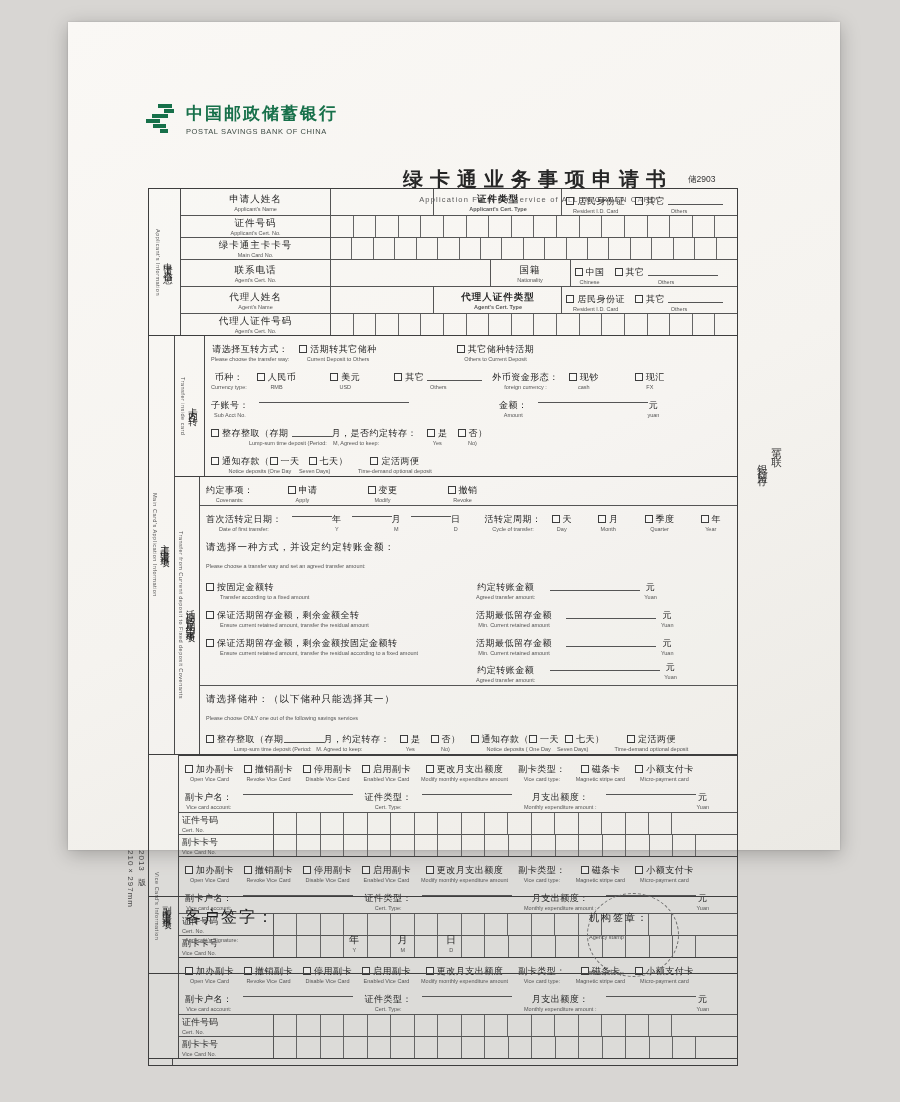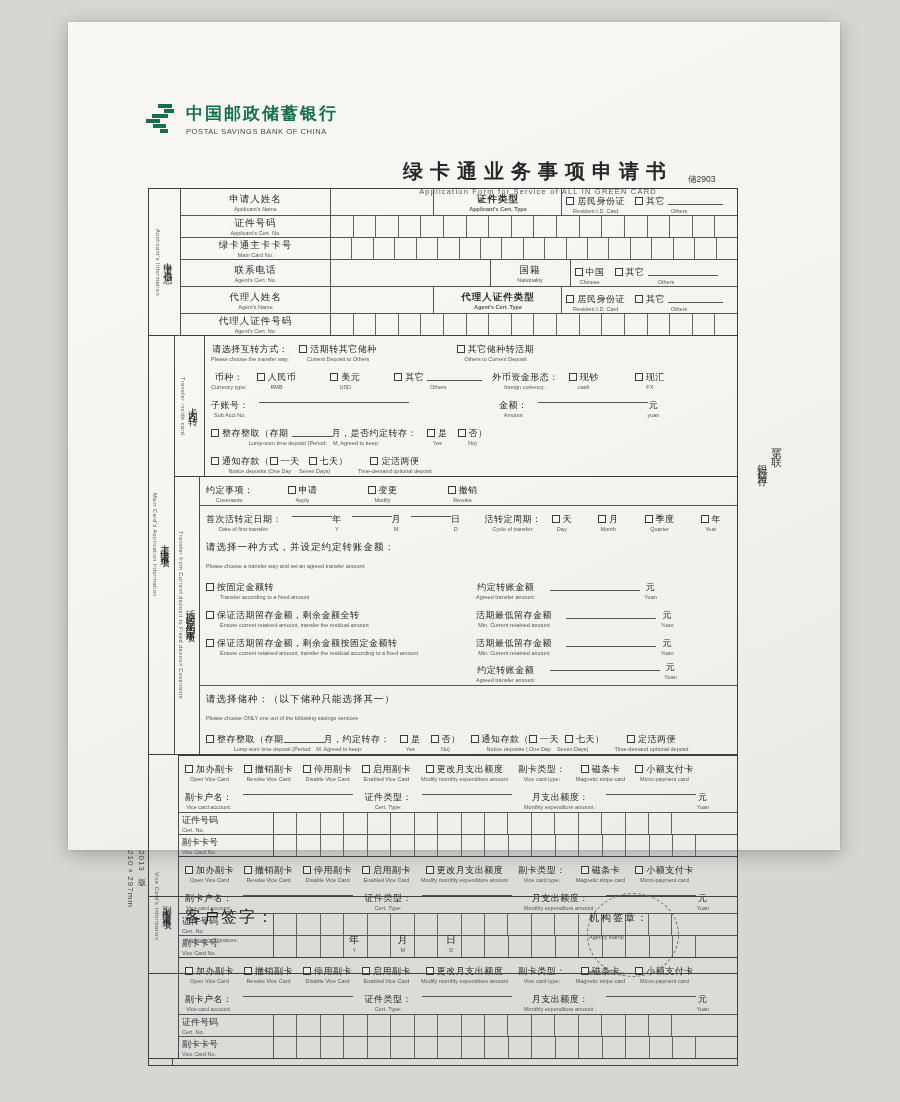--- a/index.html
+++ b/index.html
@@ -6,21 +6,21 @@
   html,body { width:900px; height:1102px; }
   body { background:#d8d6d3; font-family:"Liberation Sans","DejaVu Sans",sans-serif; color:#2e2e2e; position:relative; overflow:hidden; }
   .sheet { position:absolute; left:68px; top:22px; width:772px; height:828px;
     background:linear-gradient(155deg,#faf8f5 0%,#f5f3ef 55%,#ebe9e4 100%);
     box-shadow:0 4px 18px rgba(0,0,0,.25), 0 0 2px rgba(0,0,0,.15); }
   
   .logo { position:absolute; left:76px; top:80px; display:flex; align-items:flex-start; }
   .logo-mark { width:34px; height:34px; margin-right:8px; }
   .logo-cn { font-size:17px; font-weight:700; color:#17704a; letter-spacing:2px; }
   .logo-en { font-size:7.5px; color:#3c4a43; letter-spacing:.6px; margin-top:2px; }
-  .titlebox { position:absolute; left:250px; top:136px; width:440px; text-align:center; }
+  .titlebox { position:absolute; left:250px; top:144px; width:440px; text-align:center; }
   .title-cn { font-size:20px; font-weight:700; color:#262626; letter-spacing:7px; }
   .title-en { font-size:7.5px; color:#444; letter-spacing:1.2px; margin-top:2px; }
   .form-code { position:absolute; left:620px; top:152px; font-size:8.5px; color:#333; }
   
   .edition { position:absolute; left:58px; top:828px; writing-mode:vertical-rl; font-size:8px; color:#444; letter-spacing:1px; }
   .copytag { position:absolute; left:688px; top:418px; writing-mode:vertical-rl; font-size:10.5px; color:#333; letter-spacing:4px; }
   .copytag span { display:block; }
   .copytag .gap { margin-top:16px; }
   
   .form { position:absolute; left:80px; top:166px; width:590px; border:1.6px solid #3e3e3e; background:rgba(255,255,255,.12); }

